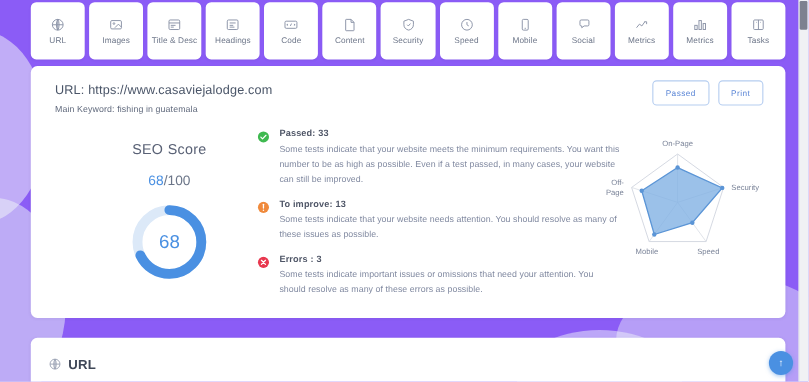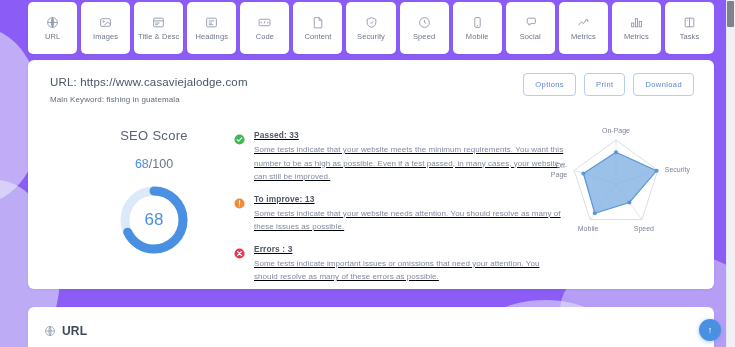--- a/index.html
+++ b/index.html
@@ -71,21 +71,21 @@
   .score-sub .sv { color: #4a90e2; }
   .gauge { position: relative; width: 74px; height: 74px; margin: 12px auto 0; }
   .gauge svg { display: block; }
   .gauge .gval {
     position: absolute; inset: 0;
     display: flex; align-items: center; justify-content: center;
     font-size: 17px; color: #4a90e2;
   }
 
   
-  .results { position: absolute; left: 206px; top: 70px; width: 330px; text-decoration: underline; }
+  .results { position: absolute; left: 206px; top: 56px; width: 330px; }
   .res { position: relative; padding-left: 20px; margin-bottom: 10px; }
   .res .ric { position: absolute; left: 0; top: 1px; width: 11px; height: 11px; }
   .res .rtitle { font-size: 8.3px; font-weight: bold; color: #4f5667; letter-spacing: .15px; margin-bottom: 3px; }
   .res .rdesc { font-size: 8px; color: #8089a0; line-height: 13.5px; letter-spacing: .05px; }
 
   
   .radarbox { position: absolute; right: 6px; top: 62px; width: 180px; height: 130px; }
   .radarbox svg { display: block; }
   .rlab { fill: #7b8499; font-size: 7px; font-family: "Liberation Sans", sans-serif; }
 
@@ -269,23 +269,22 @@
     </div>
 
   </div>
 
   <div class="panel">
 
     <div class="urlline">URL: https://www.casaviejalodge.com</div>
     <div class="kwline">Main Keyword: fishing in guatemala</div>
 
     <div class="btnrow">
-      <button class="obtn">Options</button>
+      <button class="obtn">Passed</button>
       <button class="obtn">Print</button>
-      <button class="obtn">Download</button>
     </div>
 
     <div class="scorebox">
       <div class="score-title">SEO Score</div>
       <div class="score-sub">
         <span class="sv">68</span><span>/100</span>
       </div>
       <div class="gauge">
         <svg width="74" height="74" viewBox="0 0 74 74">
           <circle cx="37" cy="37" r="29" fill="none" stroke="#dce9f8" stroke-width="9"></circle>

